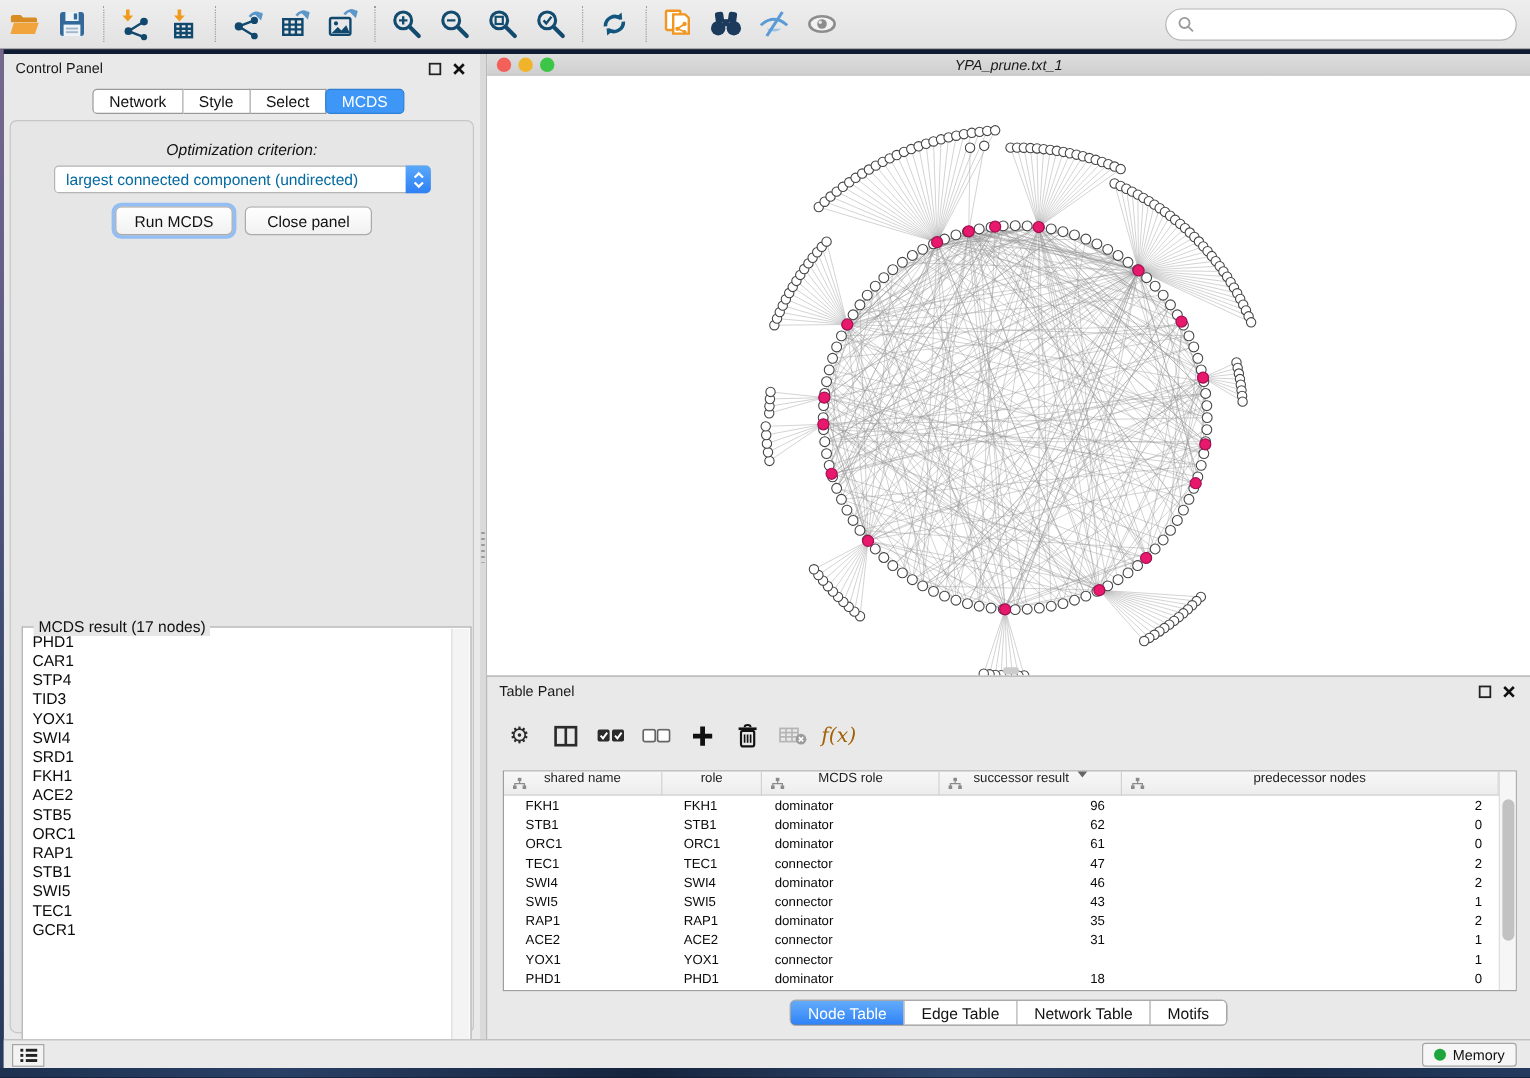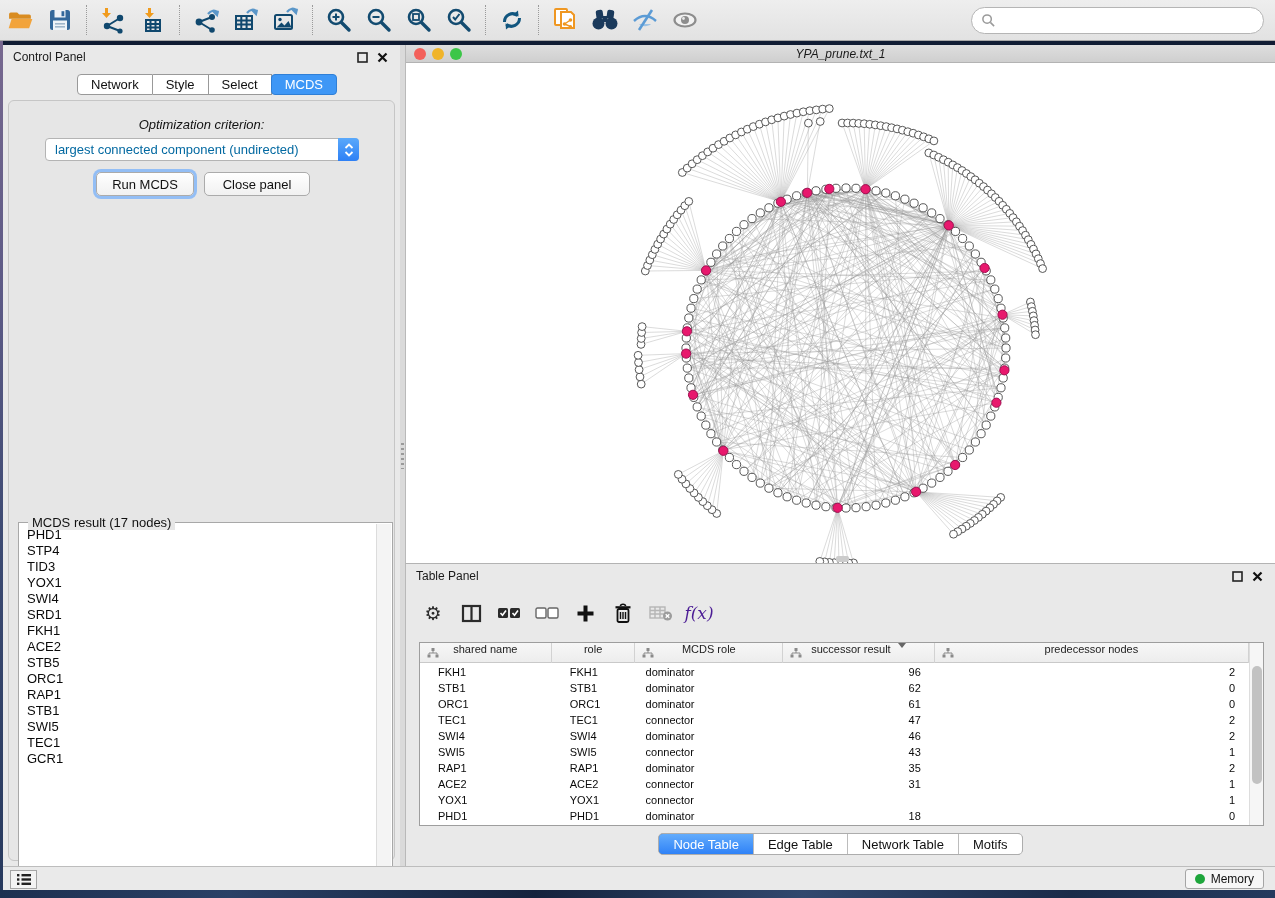--- a/index.html
+++ b/index.html
@@ -62,21 +62,21 @@
   .tl { position:absolute; top:3px; width:12px; height:12px; border-radius:50%; }
   .net-title { width:100%; text-align:center; font-size:12px; line-height:18px; color:#1a1a1a; }
   .net-canvas { width:870px; height:500px; background:#fff; }
   .h-grip { position:absolute; left:430px; bottom:1px; width:13px; height:6px; background:#cccccc; border-radius:2px; }
 
   
   .table-panel { left:405px; top:563px; width:870px; height:303px; background:#e9e9e9; border-left:1px solid #b9b9b9; border-top:1px solid #b3b3b3; }
   .tp-toolbar { position:absolute; left:8px; top:26px; right:8px; height:46px; display:flex; align-items:center; }
   .tp-icon { width:38px; height:36px; display:flex; align-items:center; justify-content:center; }
   .tp-gear { font-size:19px; color:#2b2b2b; font-family:"DejaVu Sans", sans-serif; }
-  .fx { font:italic 17px "DejaVu Serif", serif; color:#4c1d95; }
+  .fx { font:italic 17px "DejaVu Serif", serif; color:#a16207; }
   .tbl-container { position:absolute; left:13px; top:78px; width:845px; height:184px; background:#fff; border:1px solid #9e9e9e; }
   .tbl-header { position:absolute; left:0; top:0; right:14px; height:20px; background:linear-gradient(#f7f7f7,#ededed);
     border-bottom:1px solid #c9c9c9; display:flex; }
   .th { position:relative; height:20px; border-right:1px solid #d2d2d2; display:flex; justify-content:center;
     font-size:11px; color:#222; }
   .th .hicon { position:absolute; left:7px; top:5px; }
   .sort-caret { width:0; height:0; border-left:4px solid transparent; border-right:4px solid transparent;
     border-top:5px solid #666; margin-left:7px; }
   .tbl-rows { position:absolute; left:0; top:21px; right:14px; bottom:0; overflow:hidden; }
   .trow { display:flex; height:16px; }
@@ -282,20 +282,21 @@
     <div class="btn focus" style="left:87px; top:71px; width:98px;">
       <span>Run MCDS</span>
     </div>
     <div class="btn" style="left:195px; top:71px; width:106px;">
       <span>Close panel</span>
     </div>
     <div class="result-box">
       <div class="result-legend">MCDS result (17 nodes)</div>
       <div class="mcds-list">
           <div class="mcds-item">PHD1</div>
+          <div class="mcds-item">CAR1</div>
           <div class="mcds-item">STP4</div>
           <div class="mcds-item">TID3</div>
           <div class="mcds-item">YOX1</div>
           <div class="mcds-item">SWI4</div>
           <div class="mcds-item">SRD1</div>
           <div class="mcds-item">FKH1</div>
           <div class="mcds-item">ACE2</div>
           <div class="mcds-item">STB5</div>
           <div class="mcds-item">ORC1</div>
           <div class="mcds-item">RAP1</div>

